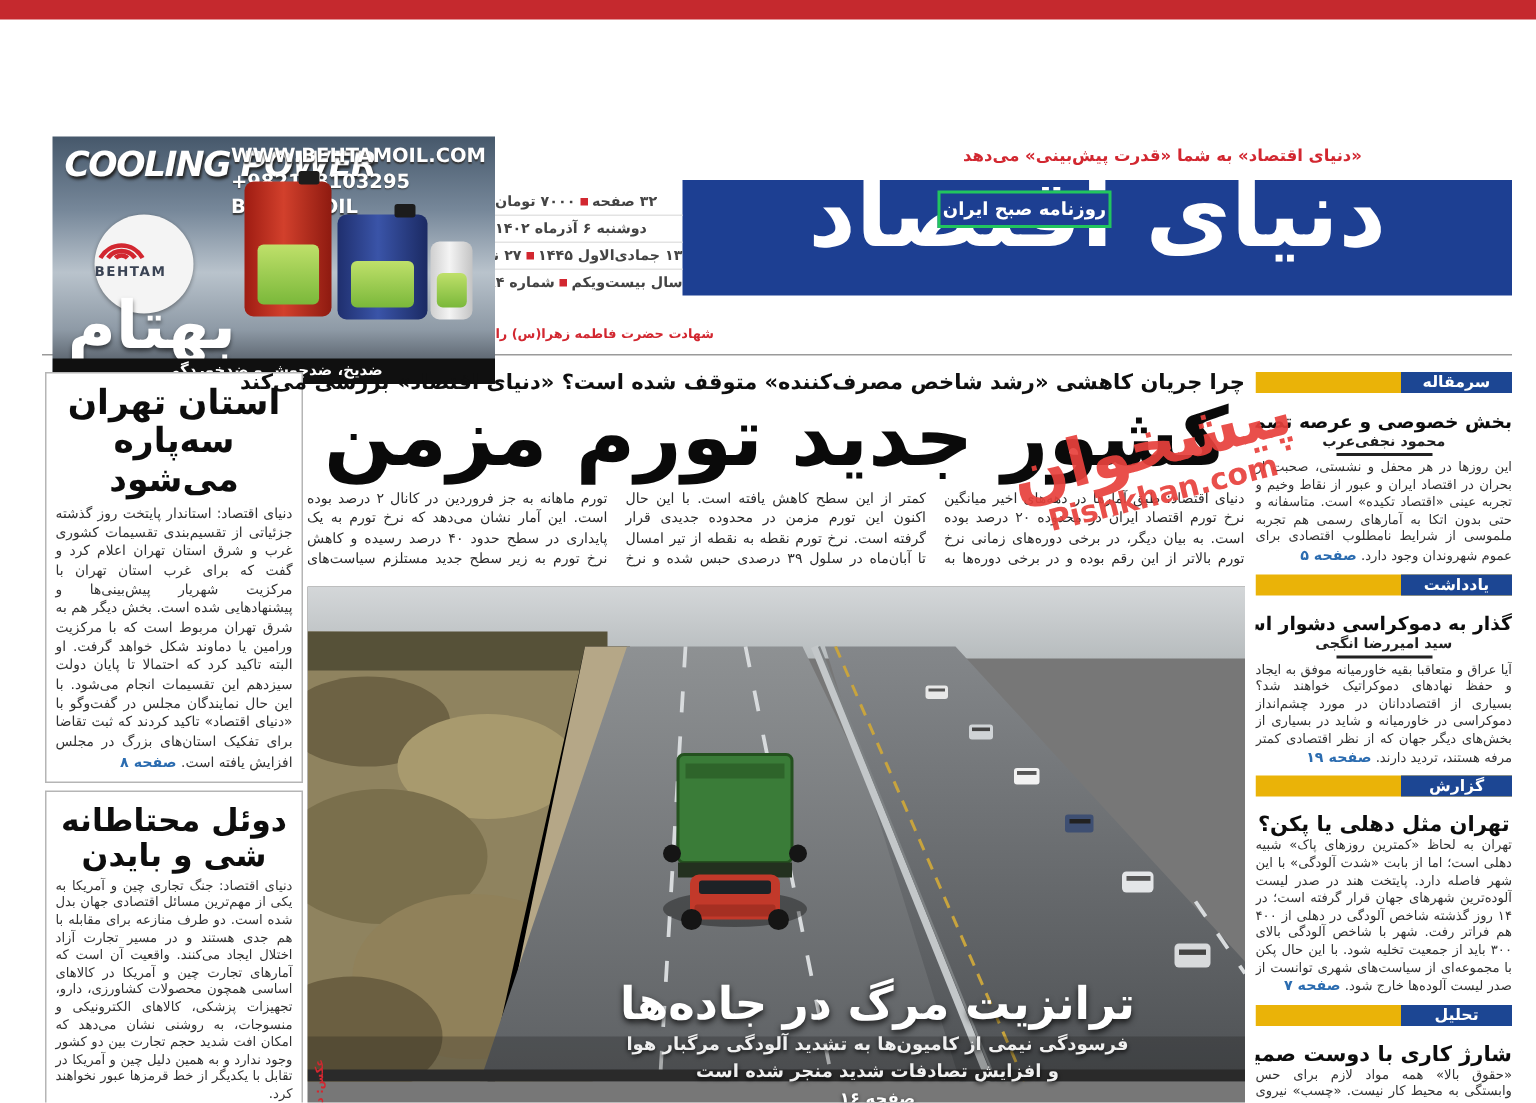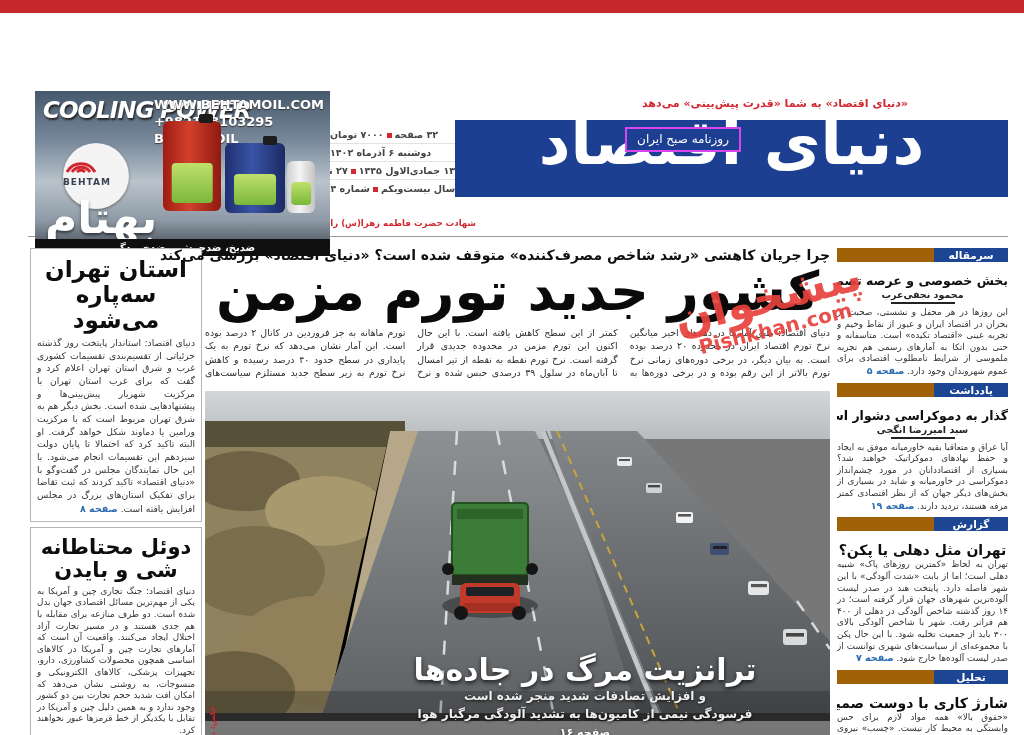--- a/index.html
+++ b/index.html
@@ -7,22 +7,22 @@
        font-family:"DejaVu Sans",sans-serif;direction:rtl}
   .abs{position:absolute}
   .ltr{direction:ltr}
   
   .topbar{left:0;top:0;width:1024px;height:13px;background:#c5292e}
   
   .slogan{left:620px;top:97px;width:310px;text-align:center;color:#d22730;font-size:11px;font-weight:bold}
   .nameplate{left:455px;top:120px;width:553px;height:77px;background:#1d3f92;color:#fff;overflow:visible}
   .nameplate .title{position:absolute;left:0;top:-14px;width:553px;text-align:center;
        font-size:62px;font-weight:bold;white-space:nowrap;letter-spacing:-2px}
-  .badge{position:absolute;left:170px;top:7px;width:112px;height:21px;border:2px solid #d946ef;
-       color:#fff;font-size:12px;font-weight:normal;text-align:center;line-height:21px;background:#1d3f92}
+  .badge{position:absolute;left:170px;top:7px;width:112px;height:21px;border:2px solid #22c55e;
+       color:#fff;font-size:12px;font-weight:bold;text-align:center;line-height:21px;background:#1d3f92}
   .meta{left:330px;top:126px;width:125px;font-size:9.5px;color:#444;font-weight:bold}
   .meta .row{height:17px;line-height:17px;text-align:left;border-bottom:1px solid #e3e3e3;white-space:nowrap}
   .meta .row:last-child{border-bottom:none}
   .sq{display:inline-block;width:5px;height:5px;background:#d22730;margin:0 3px;vertical-align:middle}
   .condolence{left:316px;top:218px;width:160px;color:#d22730;font-size:8.6px;font-weight:bold;white-space:nowrap}
   .head-rule{left:28px;top:236px;width:980px;height:1px;background:#9a9a9a}
   
   .ad{left:35px;top:91px;width:295px;height:165px;overflow:hidden;
       background:linear-gradient(180deg,#46586b 0%,#77889a 30%,#b9c3cc 55%,#8e9aa6 78%,#394049 100%)}
   .ad .cool{position:absolute;left:8px;top:6px;font-size:23px;font-weight:bold;font-style:italic;
@@ -62,21 +62,21 @@
   .photo-cap .sub{font-size:12px;font-weight:bold;color:#f0f0f0;line-height:1.5;text-shadow:0 1px 3px rgba(0,0,0,.8)}
   .photo-cap .pg{font-size:11px;font-weight:bold;margin-top:3px;text-shadow:0 1px 3px rgba(0,0,0,.8)}
   .credit{position:absolute;right:auto;left:3px;bottom:8px;color:#d22730;font-size:7.5px;font-weight:bold;
       writing-mode:vertical-rl;transform:rotate(180deg)}
   .watermark{position:absolute;left:470px;top:30px;color:#e8413c;opacity:.92;
       transform:rotate(-14deg);text-align:center;pointer-events:none;z-index:5}
   .watermark .fa{font-size:44px;font-weight:bold;line-height:.9}
   .watermark .en{font-size:20px;font-weight:bold}
   
   .sidebar{left:837px;top:248px;width:171px;height:487px;overflow:hidden}
-  .tabrow{position:relative;height:14px;background:#a16207;margin-bottom:11px}
+  .tabrow{position:relative;height:14px;background:#eab308;margin-bottom:11px}
   .tab{position:absolute;right:0;top:0;height:14px;min-width:74px;background:#1c4693;color:#fff;
       font-size:10.5px;font-weight:bold;text-align:center;line-height:14px;padding:0 6px;box-sizing:border-box}
   .shead{font-size:12.5px;font-weight:bold;text-align:center;color:#0d0d0d;white-space:nowrap;margin:1px 0}
   .shead.wide{font-size:14px}
   .sauthor{font-size:9.5px;font-weight:bold;text-align:center;color:#222}
   .sauthor-rule{width:64px;height:2px;background:#222;margin:2px auto 3px}
   .sbody{font-size:8.8px;line-height:1.32;text-align:justify;color:#333;margin-bottom:5px}
 </style>
 </head>
 <body>
@@ -233,22 +233,22 @@
           <circle cx="314" cy="222" r="7" fill="#151515"></circle>
         <circle cx="243" cy="178" r="6" fill="#151515"></circle>
           <circle cx="327" cy="178" r="6" fill="#151515"></circle>
       </g>
 
       <rect x="0" y="300" width="625" height="30" fill="rgba(20,20,20,.25)"></rect>
       <rect x="0" y="322" width="625" height="8" fill="#2a2a2a"></rect>
     </svg>
     <div class="photo-cap">
       <div class="big">ترانزیت مرگ در جاده‌ها</div>
+      <div class="sub">فرسودگی نیمی از کامیون‌ها به تشدید آلودگی مرگبار هوا</div>
       <div class="sub">و افزایش تصادفات شدید منجر شده است</div>
-      <div class="sub">فرسودگی نیمی از کامیون‌ها به تشدید آلودگی مرگبار هوا</div>
       <div class="pg">صفحه ۱۶</div>
     </div>
     <div class="credit">عکس: دنیای اقتصاد</div>
   </div>
 </div>
 
 <div class="abs sidebar">
 
   <div>
     <div class="tabrow">

